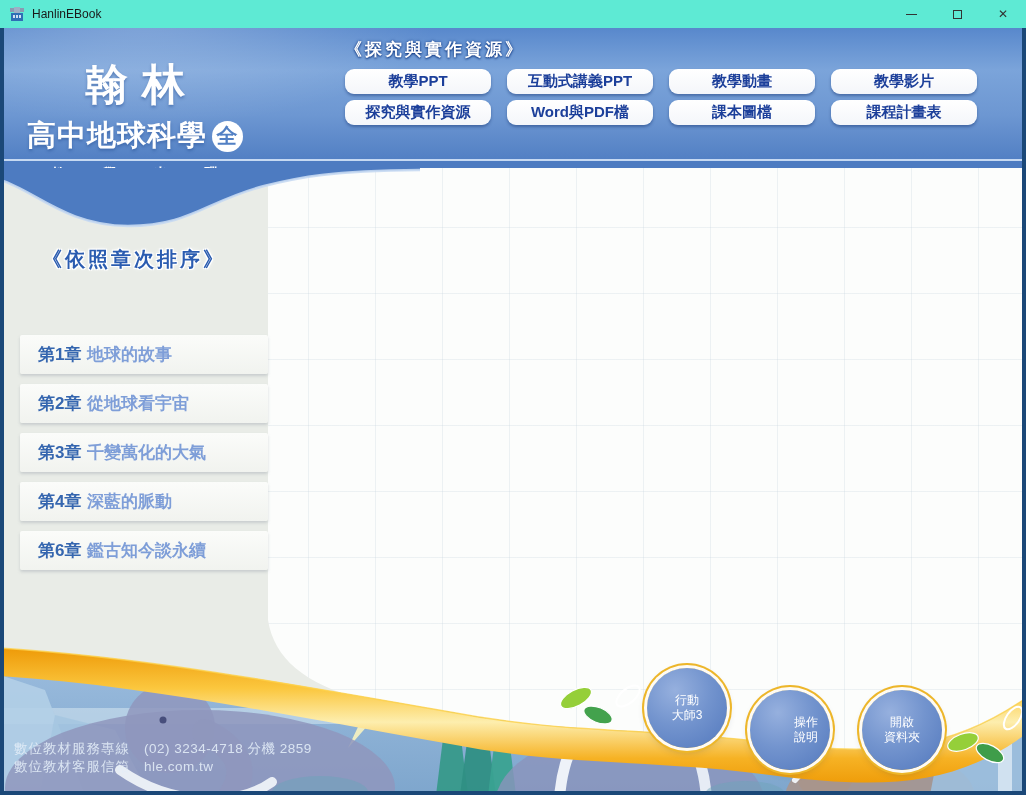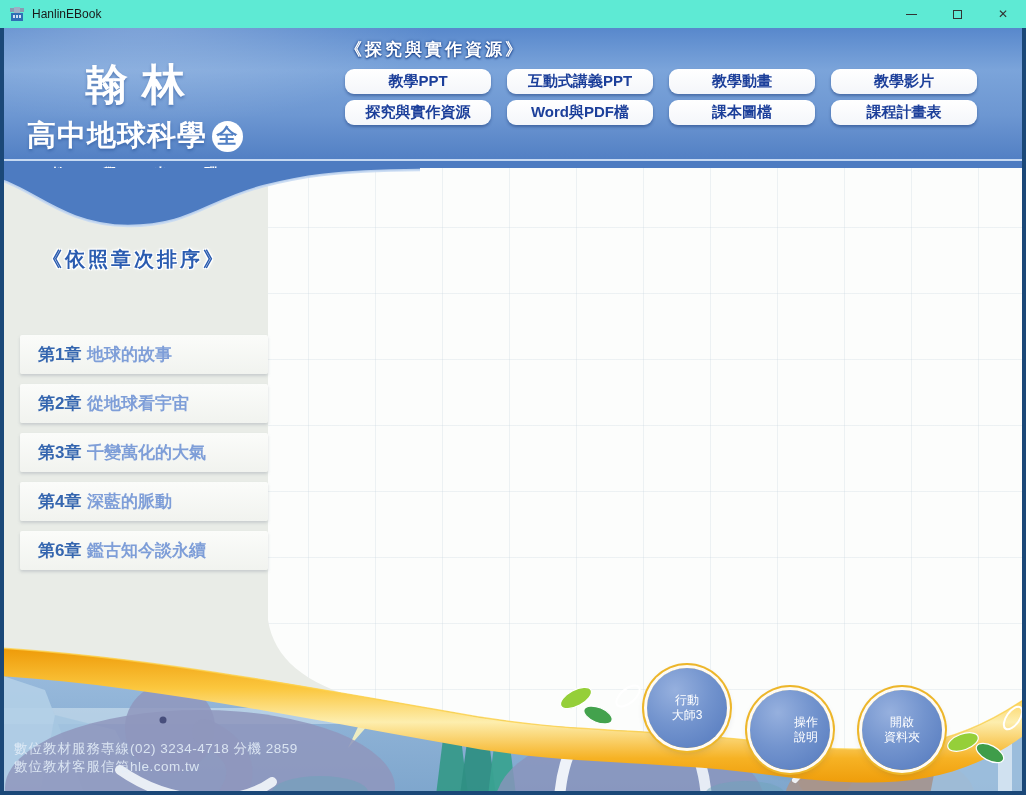--- a/index.html
+++ b/index.html
@@ -77,21 +77,21 @@
     background-color:#fcfdfc;
     background-image:
       linear-gradient(rgba(200,212,222,.30) 1px, transparent 1px),
       linear-gradient(90deg, rgba(200,212,222,.30) 1px, transparent 1px);
     background-size:67px 66px;background-position:40px 59px;
   }
   
   .bottom-svg{position:absolute;left:0;top:620px;z-index:10;}
   .footer-info{position:absolute;left:14px;top:740px;z-index:12;color:rgba(228,238,248,.88);
     font-size:13.5px;line-height:18px;letter-spacing:1px;}
-  .footer-info .fv{letter-spacing:0.5px;}
+  .footer-info .fv{margin-left:14px;letter-spacing:0.5px;}
   
   .circle-btn{
     position:absolute;width:80px;height:80px;border-radius:50%;z-index:14;cursor:pointer;
     background:radial-gradient(circle at 35% 28%,#96b0de 0%,#7394ce 45%,#5e82c3 80%,#5577bc 100%);
     box-shadow:0 0 0 3px rgba(255,255,255,.95),0 0 0 5px #edb62a,0 3px 8px rgba(30,50,90,.3);
     color:#fff;font-size:12px;font-weight:400;line-height:1.25;
     display:flex;align-items:center;justify-content:center;text-align:center;white-space:pre-line;
   }
   #circle-1{left:647px;top:668px;}
   #circle-2{left:750px;top:690px;padding-left:32px;}

